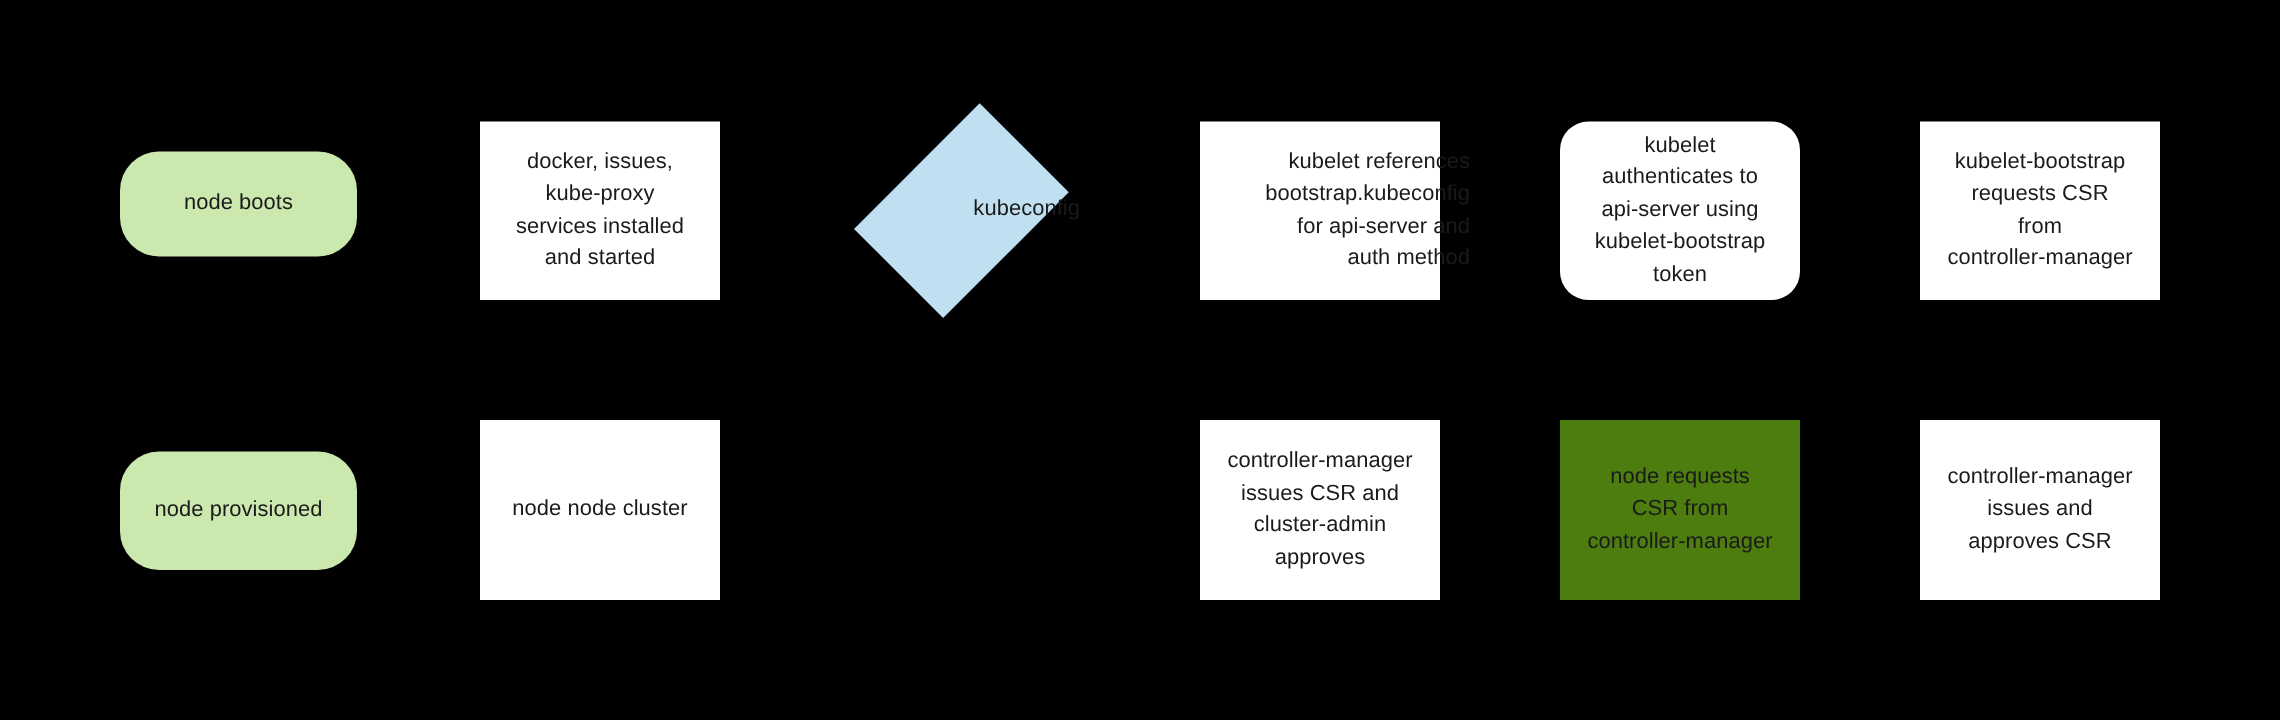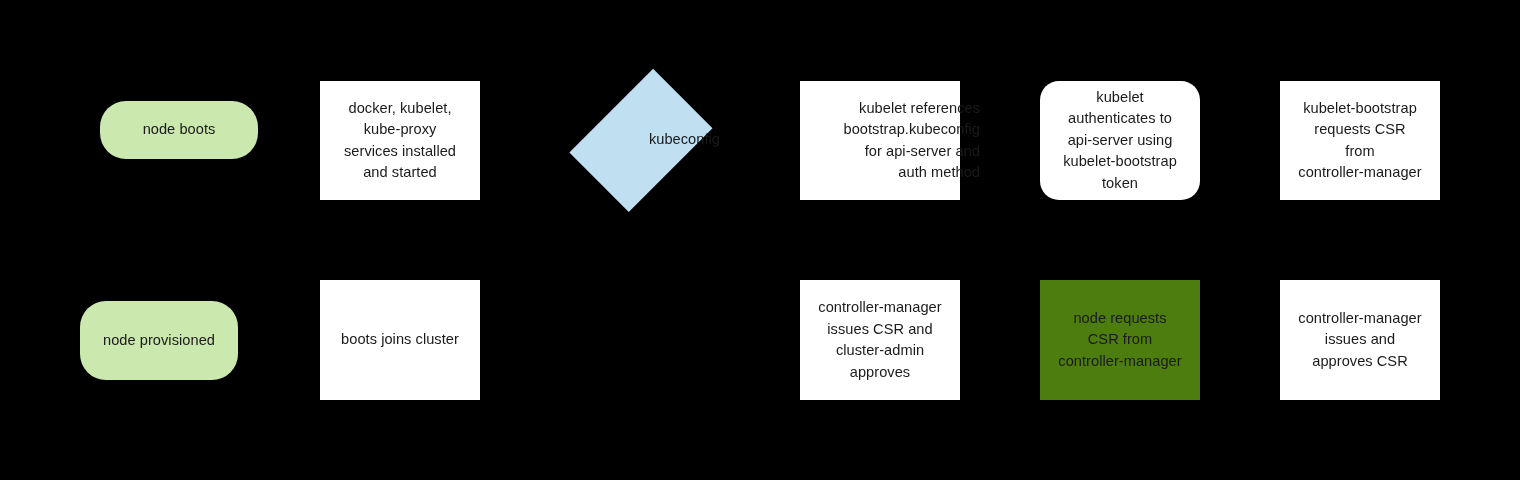--- a/index.html
+++ b/index.html
@@ -76,43 +76,43 @@
     margin-left: -20px;
     margin-right: -20px;
     text-align: right;
   }
 </style>
 </head>
 <body>
 
 <div id="canvas" style="background: rgb(0, 0, 0);">
     <div style="position: absolute; left: 0px; top: 0px; width: 100%; height: 100%;">
-      <div class="node pill" style="left: 80px; top: 101px; width: 158px; height: 58px; background: rgb(203, 232, 174); color: rgb(26, 26, 26); margin-left: 20px;"><span class="label">node boots</span></div>
-      <div class="node box" style="left: 320px; top: 81px; width: 160px; height: 119px; background: rgb(255, 255, 255); color: rgb(26, 26, 26);"><span class="label">docker, kubelet,
+      <div class="node pill" style="left: 80px; top: 101px; width: 158px; height: 70px; background: rgb(203, 232, 174); color: rgb(26, 26, 26);"><span class="label">node boots</span></div>
+      <div class="node box" style="left: 320px; top: 81px; width: 160px; height: 119px; background: rgb(255, 255, 255); color: rgb(26, 26, 26);"><span class="label">docker, issues,
 kube-proxy
 services installed
 and started</span></div>
       <div class="node diamond" style="left: 562px; top: 81px; width: 158px; height: 118px; color: rgb(26, 26, 26);"><div class="diamond-shape" style="background: rgb(192, 223, 240);"></div><span class="label">kubeconfig</span></div>
       <div class="node box overflow" style="left: 800px; top: 81px; width: 160px; height: 119px; background: rgb(255, 255, 255); color: rgb(26, 26, 26);"><span class="label">kubelet references
 bootstrap.kubeconfig
 for api-server and
 auth method</span></div>
       <div class="node box" style="left: 1040px; top: 81px; width: 160px; height: 119px; background: rgb(255, 255, 255); color: rgb(26, 26, 26); border-radius: 19px;"><span class="label">kubelet
 authenticates to
 api-server using
 kubelet-bootstrap
 token</span></div>
       <div class="node box" style="left: 1280px; top: 81px; width: 160px; height: 119px; background: rgb(255, 255, 255); color: rgb(26, 26, 26);"><span class="label">kubelet-bootstrap
 requests CSR
 from
 controller-manager</span></div>
     </div>
     <div style="position: absolute; left: 0px; top: 0px; width: 100%; height: 100%;">
       <div class="node pill" style="left: 80px; top: 301px; width: 158px; height: 79px; background: rgb(203, 232, 174); color: rgb(26, 26, 26);"><span class="label">node provisioned</span></div>
-      <div class="node box" style="left: 320px; top: 280px; width: 160px; height: 120px; background: rgb(255, 255, 255); color: rgb(26, 26, 26);"><span class="label">boots joins cluster</span></div>
+      <div class="node box" style="left: 320px; top: 280px; width: 160px; height: 120px; background: rgb(255, 255, 255); color: rgb(26, 26, 26);"><span class="label">node node cluster</span></div>
       <div class="node box" style="left: 800px; top: 280px; width: 160px; height: 120px; background: rgb(255, 255, 255); color: rgb(26, 26, 26);"><span class="label">controller-manager
 issues CSR and
 cluster-admin
 approves</span></div>
       <div class="node box" style="left: 1040px; top: 280px; width: 160px; height: 120px; background: #4d7c0f; color: rgb(26, 26, 26);"><span class="label">node requests
 CSR from
 controller-manager</span></div>
       <div class="node box" style="left: 1280px; top: 280px; width: 160px; height: 120px; background: rgb(255, 255, 255); color: rgb(26, 26, 26);"><span class="label">controller-manager
 issues and
 approves CSR</span></div>

